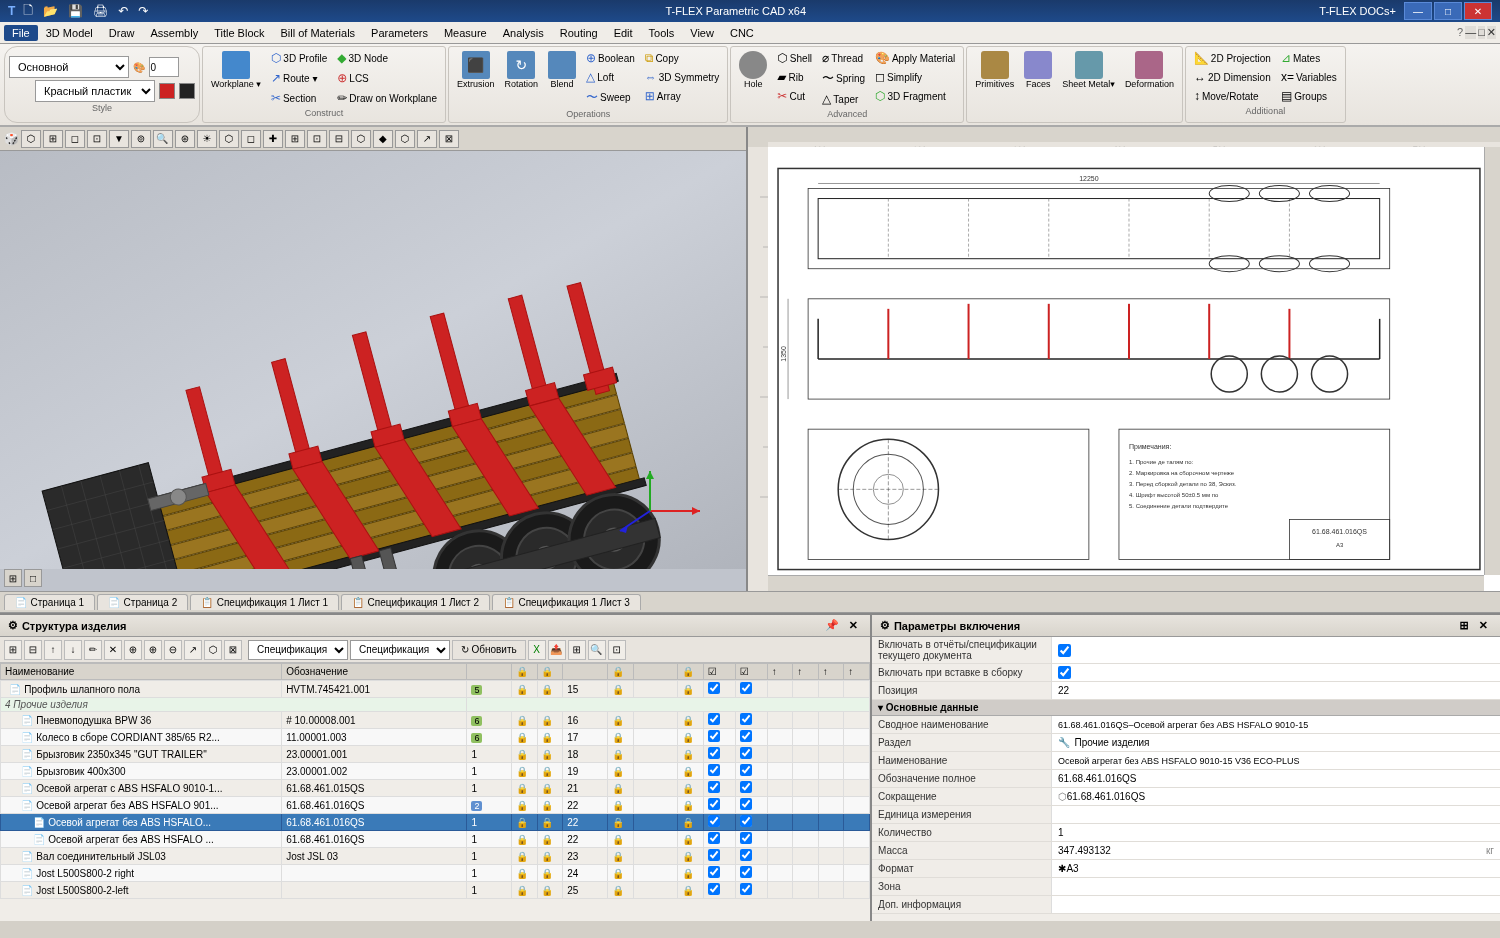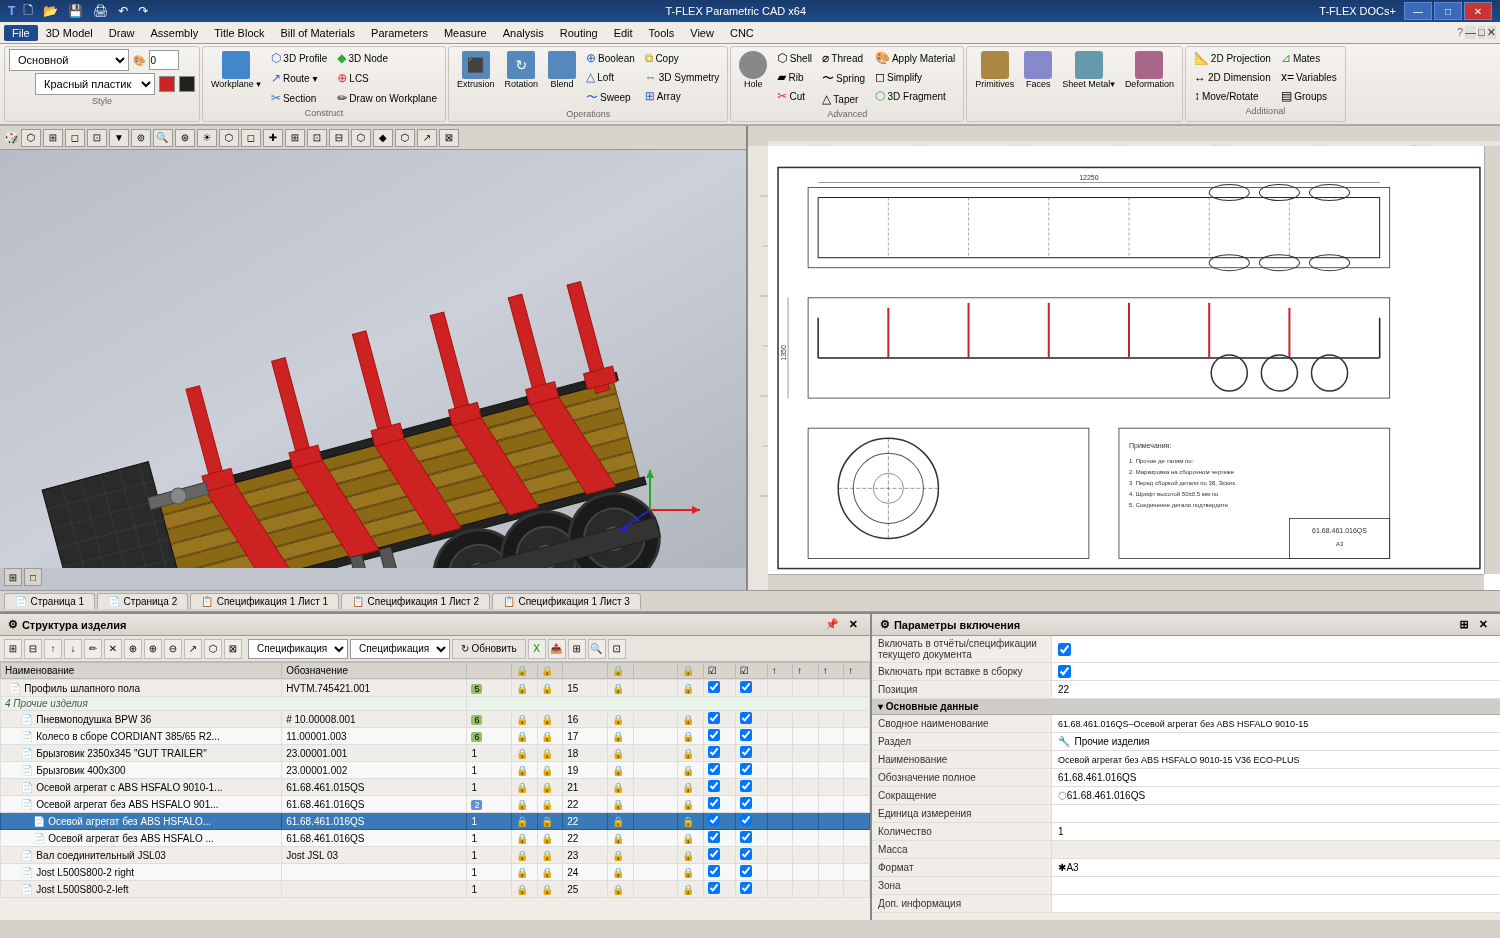--- a/index.html
+++ b/index.html
@@ -408,21 +408,21 @@
   <div style="margin-left:auto; display:flex; gap:2px;">
     <span style="font-size:11px; color:#666;">?</span>
     <div class="win-btn" style="background:#e0ddd8; color:#333;">—</div>
     <div class="win-btn" style="background:#e0ddd8; color:#333;">□</div>
     <div class="win-btn" style="background:#e0ddd8; color:#333;">✕</div>
   </div>
 </div>
 
 <div id="ribbon">
 
-  <div style="display:flex; flex-direction:column; border:1px solid #c8c4be; border-radius:3px; padding:2px 4px; min-width:180px;">
+  <div style="display:flex; flex-direction:column; border:1px solid #c8c4be; border-radius:13px; padding:9px 4px; min-width:180px;">
     <div style="display:flex; gap:4px; align-items:center;">
       <select class="style-dropdown" style="width:120px;">
         <option>Основной</option>
       </select>
       <span style="font-size:10px; cursor:pointer;">🎨</span>
       <input type="text" value="0" style="width: 30px; height: 20px; border: 1px solid rgb(153, 153, 153); font-size: 10px;">
     </div>
     <div style="display:flex; gap:4px; align-items:center; margin-top:2px;margin-left:26px;">
       <select class="style-dropdown" style="width:120px;">
         <option>Красный пластик</option>
@@ -1309,20 +1309,24 @@
       <div class="prop-row">
         <div class="prop-label">Единица измерения</div>
         <div class="prop-value"></div>
       </div>
       <div class="prop-row">
         <div class="prop-label">Количество</div>
         <div class="prop-value">1</div>
       </div>
       <div class="prop-row">
         <div class="prop-label">Масса</div>
+        <div class="prop-value" style="display:flex; justify-content:space-between;">
+          <span>347.493132</span>
+          <span style="color:#888;">кг</span>
+        </div>
       </div>
       <div class="prop-row">
         <div class="prop-label">Формат</div>
         <div class="prop-value">
           <span>✱</span> A3
         </div>
       </div>
       <div class="prop-row">
         <div class="prop-label">Зона</div>
         <div class="prop-value"></div>

